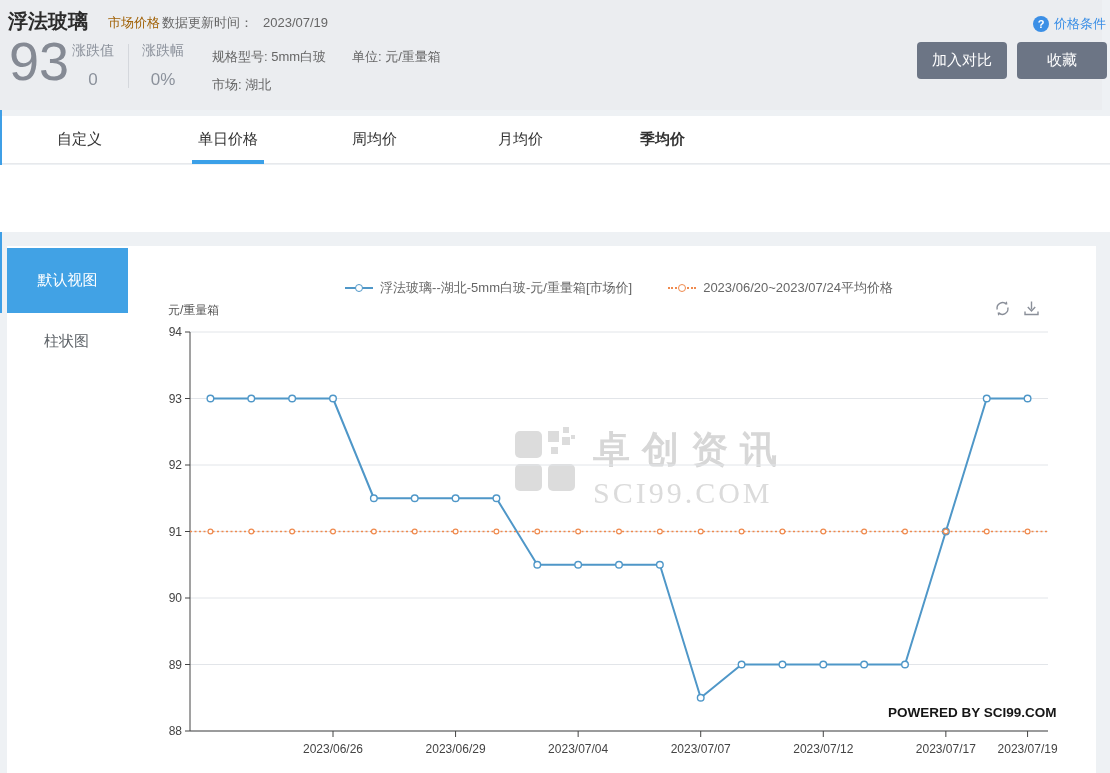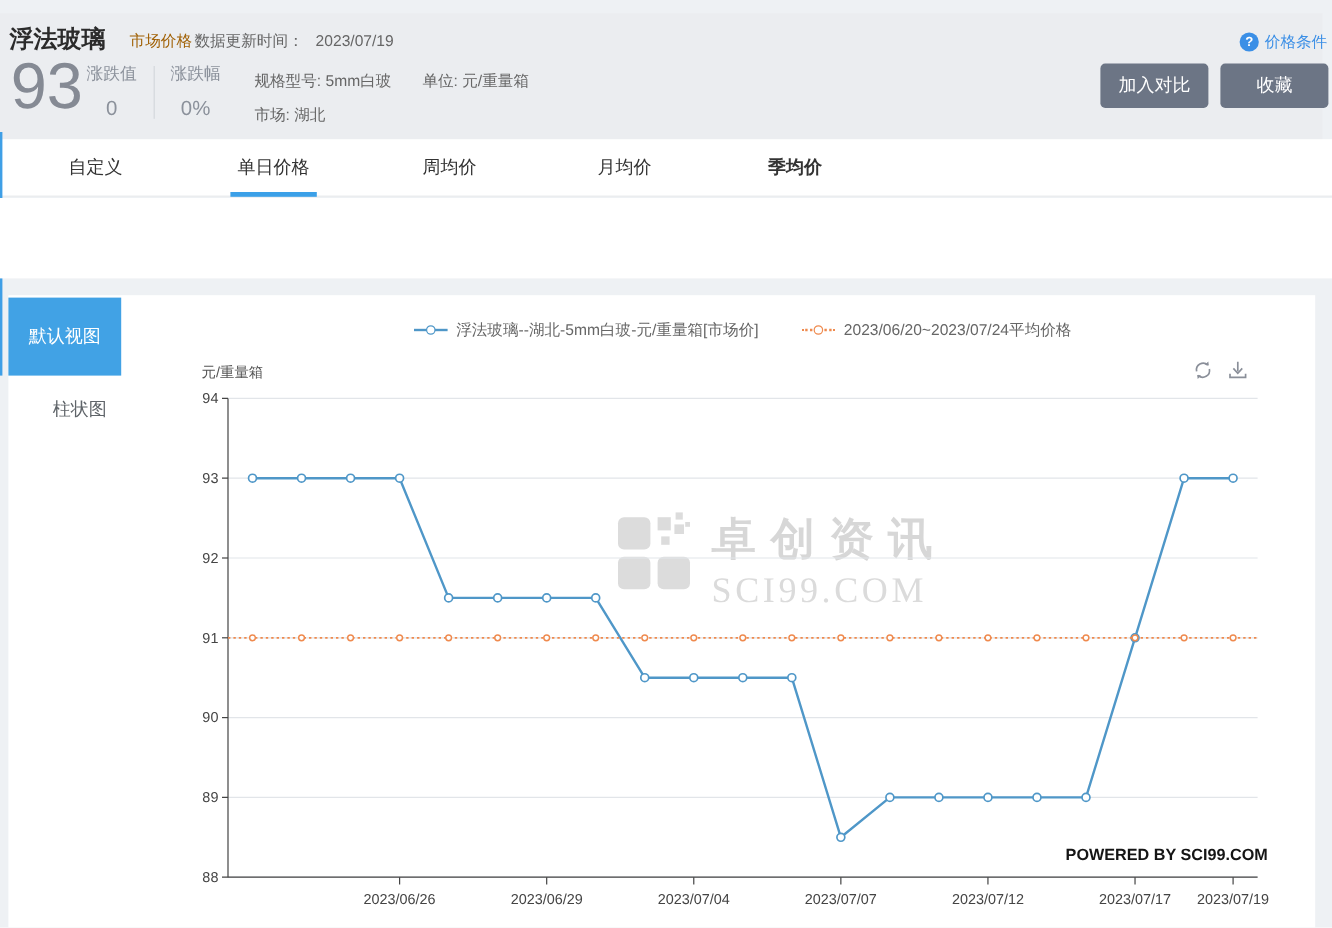--- a/index.html
+++ b/index.html
@@ -4,21 +4,21 @@
 <style>
   * { margin:0; padding:0; box-sizing:border-box; }
   html,body { width:1110px; height:773px; overflow:hidden; }
   body {
     position:relative;
     font-family:"Liberation Sans","DejaVu Sans",sans-serif;
     background:#eef1f4;
     color:#333;
   }
   
-  .header { position:absolute; left:0; top:0; width:1102px; height:110px; background:#ebedf0;margin-top:11px; }
+  .header { position:absolute; left:0; top:0; width:1102px; height:110px; background:#ebedf0; }
   .page-title { position:absolute; left:8px; top:8px; font-size:20px; font-weight:bold; color:#2b2b2b; }
   .subtitle { position:absolute; left:108px; top:14px; font-size:13px; color:#a16207; }
   .update-time { position:absolute; left:162px; top:14px; font-size:13px; color:#666; }
   .update-time .val { margin-left:10px; }
   .help { position:absolute; left:1033px; top:15px; font-size:13px; color:#3b8fe6; cursor:pointer; white-space:nowrap; display:flex; align-items:center; }
   .q-icon { display:inline-flex; width:16px; height:16px; border-radius:50%; background:#3b8fe6; color:#fff; font-size:11px; font-weight:bold; align-items:center; justify-content:center; margin-right:5px; }
   .price-big { position:absolute; left:9px; top:33px; font-size:54px; color:#858a94; line-height:56px; }
   .chg-col { position:absolute; top:42px; width:58px; text-align:center; color:#8b919b; }
   .chg-col .lb { font-size:14px; }
   .chg-col .vl { font-size:17px; margin-top:10px; }
@@ -44,23 +44,23 @@
   .radio-item.r0 { left:100px; } .radio-item.r1 { left:158px; } .radio-item.r2 { left:218px; }
   .rdot { width:15px; height:15px; border-radius:50%; border:1.5px solid #b9bdc4; background:#fff; margin-right:6px; position:relative; }
   .radio-item.checked .rdot { border-color:#2e7fe0; }
   .radio-item.checked .rdot::after { content:""; position:absolute; left:3px; top:3px; width:6px; height:6px; border-radius:50%; background:#2e7fe0; }
   .date-input { position:absolute; top:191px; width:108px; height:28px; border:1px solid #d9dce0; border-radius:13px; background:#fff; display:flex; align-items:center; justify-content:space-between; padding:0 9px 0 11px; font-size:13px; color:#333; cursor:pointer; }
   .date-input.d1 { left:264px; } .date-input.d2 { left:403px; }
   .to-label { position:absolute; left:382px; top:197px; font-size:14px; color:#333; }
   .confirm-btn { position:absolute; left:530px; top:191px; width:78px; height:28px; background:#fff; border:1px solid #3a8ee6; border-radius:14px; color:#3a8ee6; font-size:14px; cursor:pointer; font-family:inherit; }
   
   .chart-card { position:absolute; left:7px; top:246px; width:1089px; height:527px; background:#fff; }
-  .view-btn { position:absolute; left:7px; top:248px; width:94px; height:65px; background:#41a2e5; color:#fff; font-size:15px; border:none; cursor:pointer; font-family:inherit; }
+  .view-btn { position:absolute; left:7px; top:248px; width:121px; height:65px; background:#41a2e5; color:#fff; font-size:15px; border:none; cursor:pointer; font-family:inherit; }
   .view-link { position:absolute; left:7px; top:332px; width:119px; text-align:center; font-size:15px; color:#5f6469; cursor:pointer; }
-  .legend { position:absolute; left:190px; top:266px; width:858px; display:flex; justify-content:center; gap:36px; font-size:13px; color:#666; }
+  .legend { position:absolute; left:190px; top:279px; width:858px; display:flex; justify-content:center; gap:36px; font-size:13px; color:#666; }
   .legend-item { display:flex; align-items:center; cursor:pointer; }
   .lg-marker { position:relative; width:28px; height:0; margin-right:7px; }
   .lg-line { position:absolute; left:0; top:-1px; width:28px; border-top-width:2px; }
   .lg-dot { position:absolute; left:10px; top:-4px; width:8px; height:8px; border-radius:50%; background:#fff; border:1.5px solid; }
   .chart-icons { position:absolute; left:993px; top:299px; display:flex; gap:10px; }
   .icon-btn { width:19px; height:19px; cursor:pointer; }
   .y-name { position:absolute; left:168px; top:302px; font-size:12px; color:#555; }
   #chart-svg { position:absolute; left:0; top:246px; z-index:2; }
   
   .watermark { position:absolute; left:515px; top:425px; z-index:1; display:flex; }

